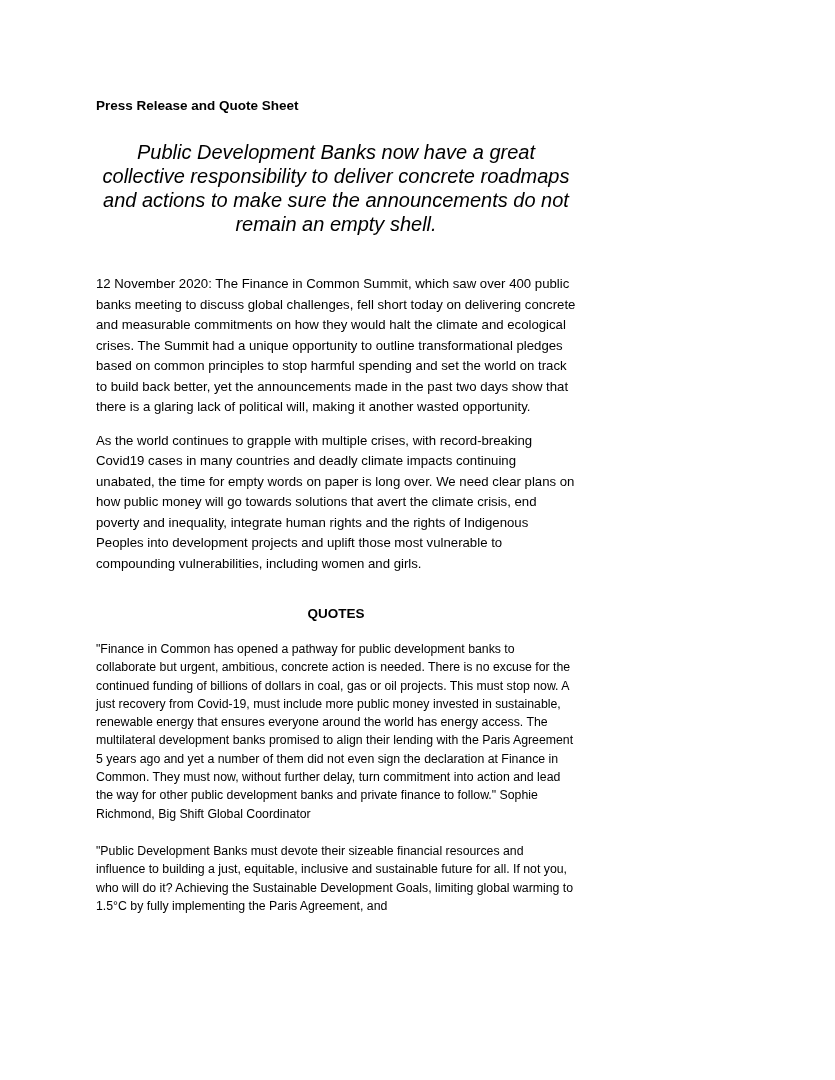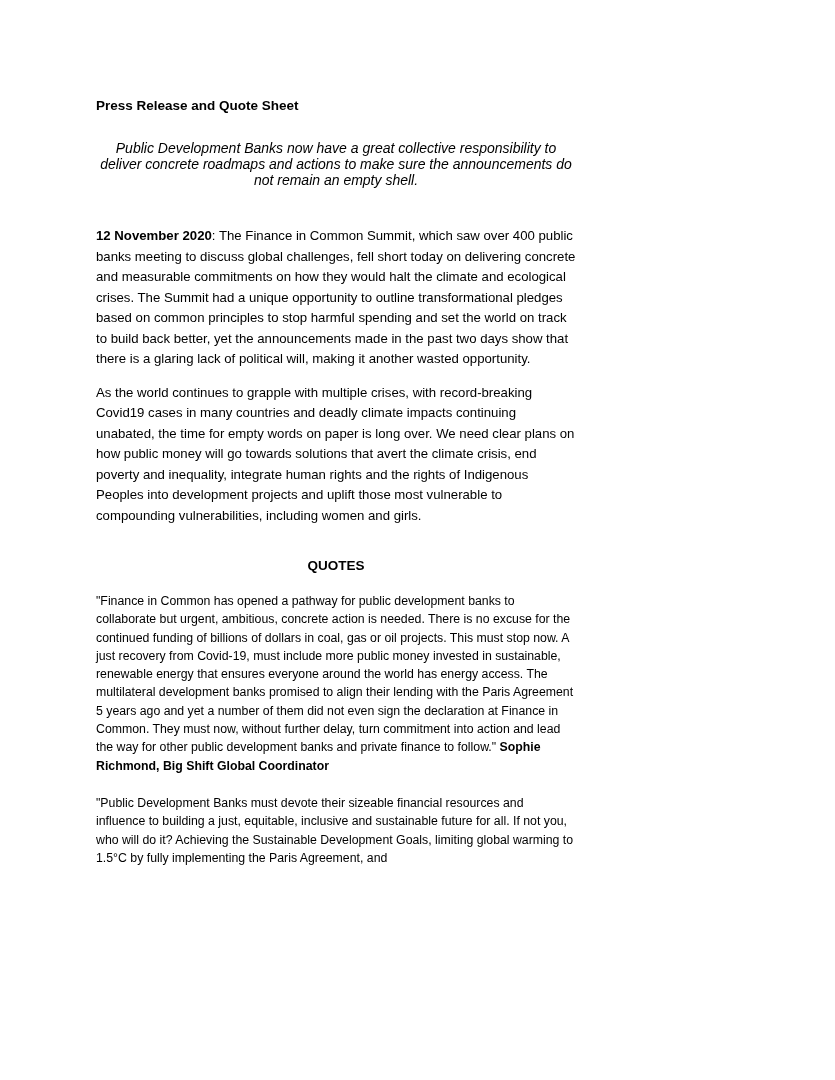--- a/index.html
+++ b/index.html
@@ -30,45 +30,45 @@
   .title {
     font-size: 20px;
     font-weight: bold;
     text-align: center;
     line-height: 31px;
     margin: 0 0 22px 0;
     letter-spacing: 0.1px;
     text-wrap: balance;
   }
   .subtitle {
-    font-size: 14px;
+    font-size: 20px;
     font-style: italic;
     text-align: center;
-    line-height: 16px;
+    line-height: 24px;
     margin: 0 0 38px 0;
   }
   .body-para {
     font-size: 13.2px;
     line-height: 20.5px;
     margin: 0 0 13px 0;
   }
   .quotes-heading {
     font-size: 13.5px;
     font-weight: bold;
     line-height: 16px;
     margin: 32px 0 18px 0;
     text-align: center;
   }
   .quote-para {
     font-size: 12.3px;
     line-height: 18.3px;
     margin: 0 0 19px 0;
   }
   .bold-inline {
-    font-weight: bold;
+    font-weight: normal;
   }
 </style>
 </head>
 <body>
 
 <div class="page">
 
   <p class="kicker">Press Release and Quote Sheet</p>
 
 

